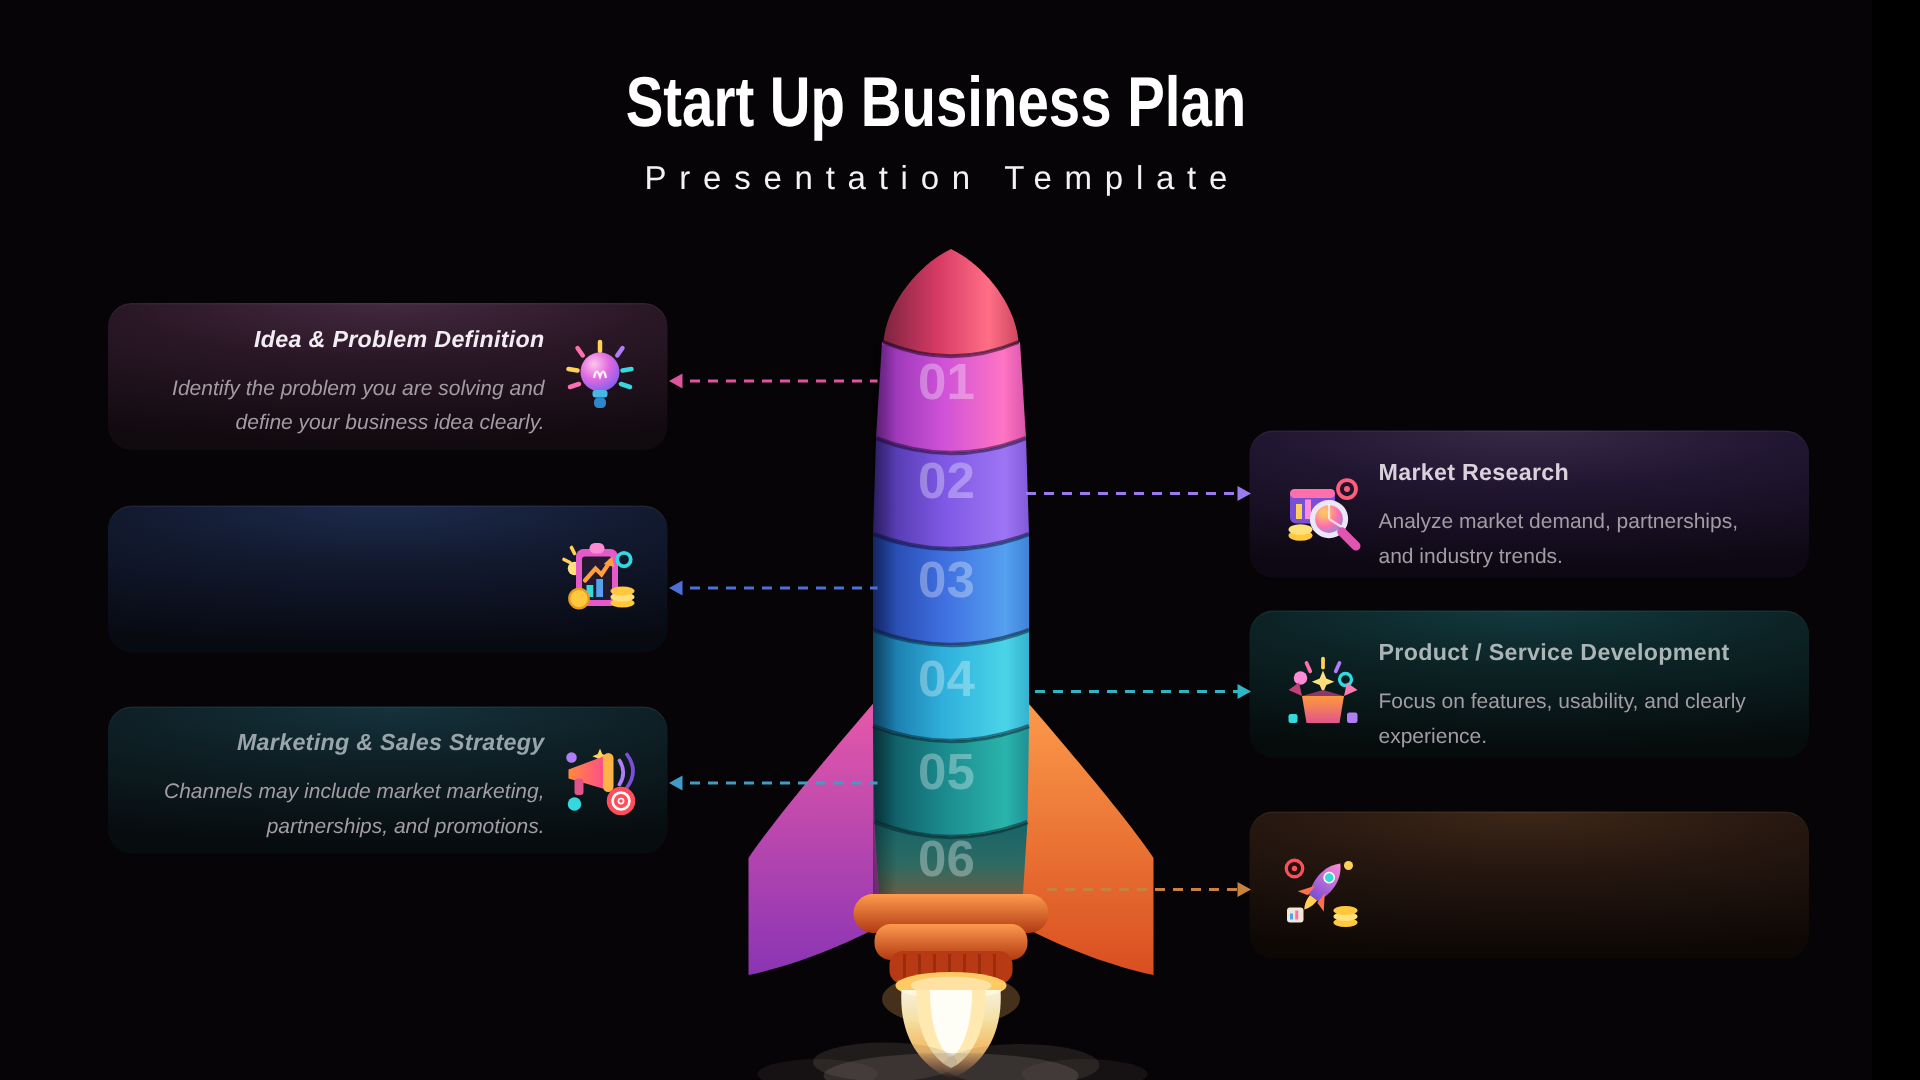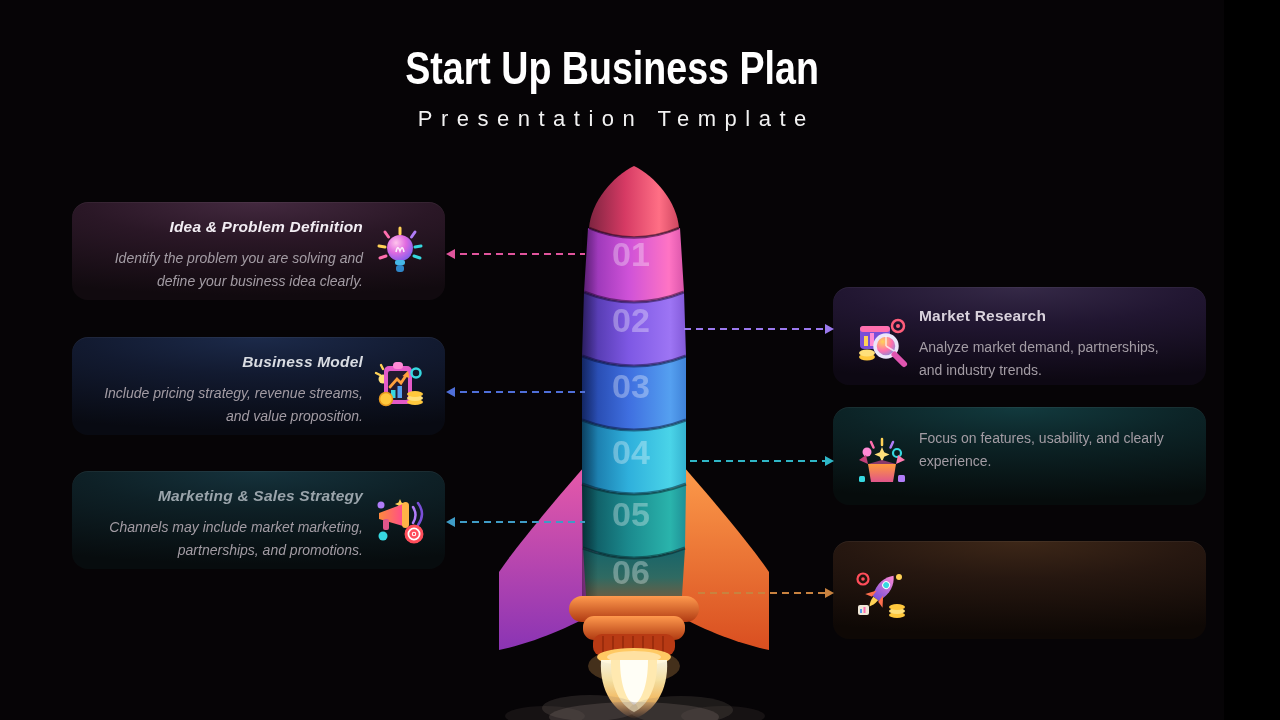--- a/index.html
+++ b/index.html
@@ -1,17 +1,17 @@
 <!DOCTYPE html>
 <html><head>
 <meta charset="utf-8">
 <style>
   html,body{margin:0;padding:0;background:#000;}
   .slide{position:relative;width:1224px;height:720px;background:#060406;overflow:hidden;
-         font-family:"Liberation Sans",sans-serif;}
+         font-family:"Liberation Sans",sans-serif;padding-left:24px;}
 
   
   .main-title{position:absolute;top:40px;left:0;width:100%;text-align:center;margin:0;
               font-size:47px;font-weight:bold;color:#ffffff;transform:scaleX(.8);letter-spacing:0;}
   .subtitle{position:absolute;top:106px;left:0;width:100%;text-align:center;
             font-size:22px;color:#f2f2f2;letter-spacing:8.5px;text-indent:8.5px;}
 
   
   .card{position:absolute;width:373px;height:98px;border-radius:16px;z-index:3;
         box-shadow:inset 0 1px 0 rgba(255,255,255,.05);}
@@ -120,24 +120,20 @@
         <line x1="41.5" y1="41.5" x2="51" y2="51" stroke="#e055b0" stroke-width="6" stroke-linecap="round"></line>
       </svg>
     </span>
     <div class="card-text">
       <h2 class="card-title">Market Research</h2>
       <p class="card-desc">Analyze market demand, partnerships, and industry trends.</p>
     </div>
   </section>
 
   <section class="card side-left step-3">
-    <div class="card-text">
-      <h2 class="card-title">Business Model</h2>
-      <p class="card-desc">Include pricing strategy, revenue streams, and value proposition.</p>
-    </div>
     <span class="icon">
       <svg width="58" height="58" viewBox="0 0 58 58">
         <g stroke-linecap="round" stroke-width="2.4">
           <line x1="10" y1="8" x2="12" y2="12" stroke="#ffd257"></line>
           <line x1="5" y1="16" x2="9" y2="18" stroke="#ffd257"></line>
         </g>
         <circle cx="12" cy="22" r="4.5" fill="#ffe07a"></circle>
         <rect x="13" y="9" width="28" height="38" rx="5" fill="#e45ac8"></rect>
         <rect x="17" y="14" width="20" height="29" rx="2" fill="#241a30"></rect>
         <rect x="22" y="5" width="10" height="7" rx="3.5" fill="#ff8ad6"></rect>
@@ -173,20 +169,21 @@
         <circle cx="44" cy="20" r="4" fill="none" stroke="#36d8e0" stroke-width="2.2"></circle>
         <path d="M15 31 L29 27 L43 31 L29 35 Z" fill="#8a3a6a"></path>
         <path d="M15 31 L6 27 L13 22 Z" fill="#c2407a"></path>
         <path d="M43 31 L52 27 L45 22 Z" fill="#ff7ab0"></path>
         <path d="M15 31 L43 31 L40 49 L18 49 Z" fill="url(#ic4g)"></path>
         <rect x="45" y="42" width="7" height="7" rx="1.5" fill="#b07cf8"></rect>
         <rect x="6" y="43" width="6" height="6" rx="1.5" fill="#36d8e0"></rect>
       </svg>
     </span>
     <div class="card-text">
+      <h2 class="card-title">Product / Service Development</h2>
       <p class="card-desc">Focus on features, usability, and clearly experience.</p>
     </div>
   </section>
 
   <section class="card side-left step-5">
     <div class="card-text">
       <h2 class="card-title">Marketing &amp; Sales Strategy</h2>
       <p class="card-desc">Channels may include market marketing, partnerships, and promotions.</p>
     </div>
     <span class="icon">

